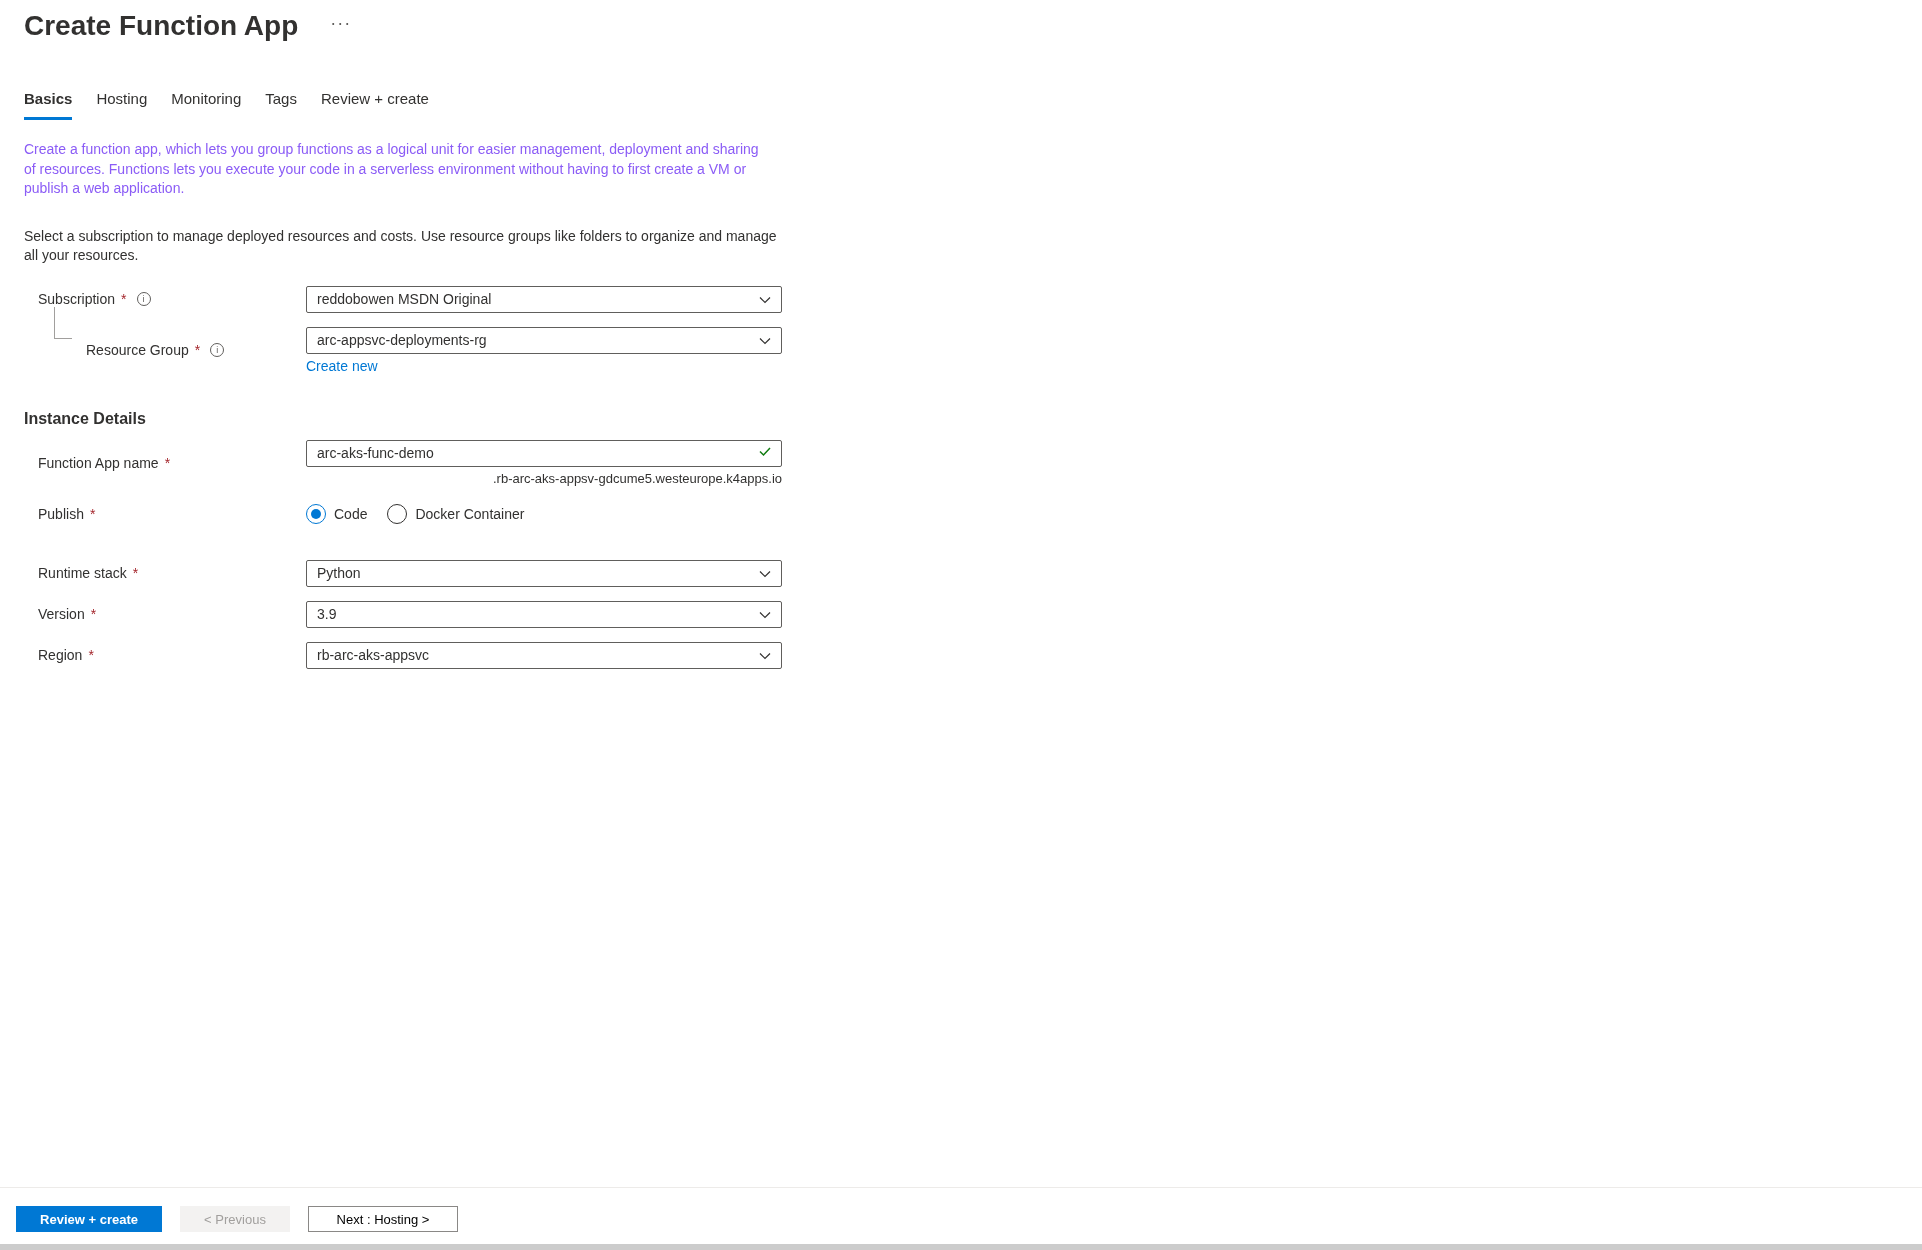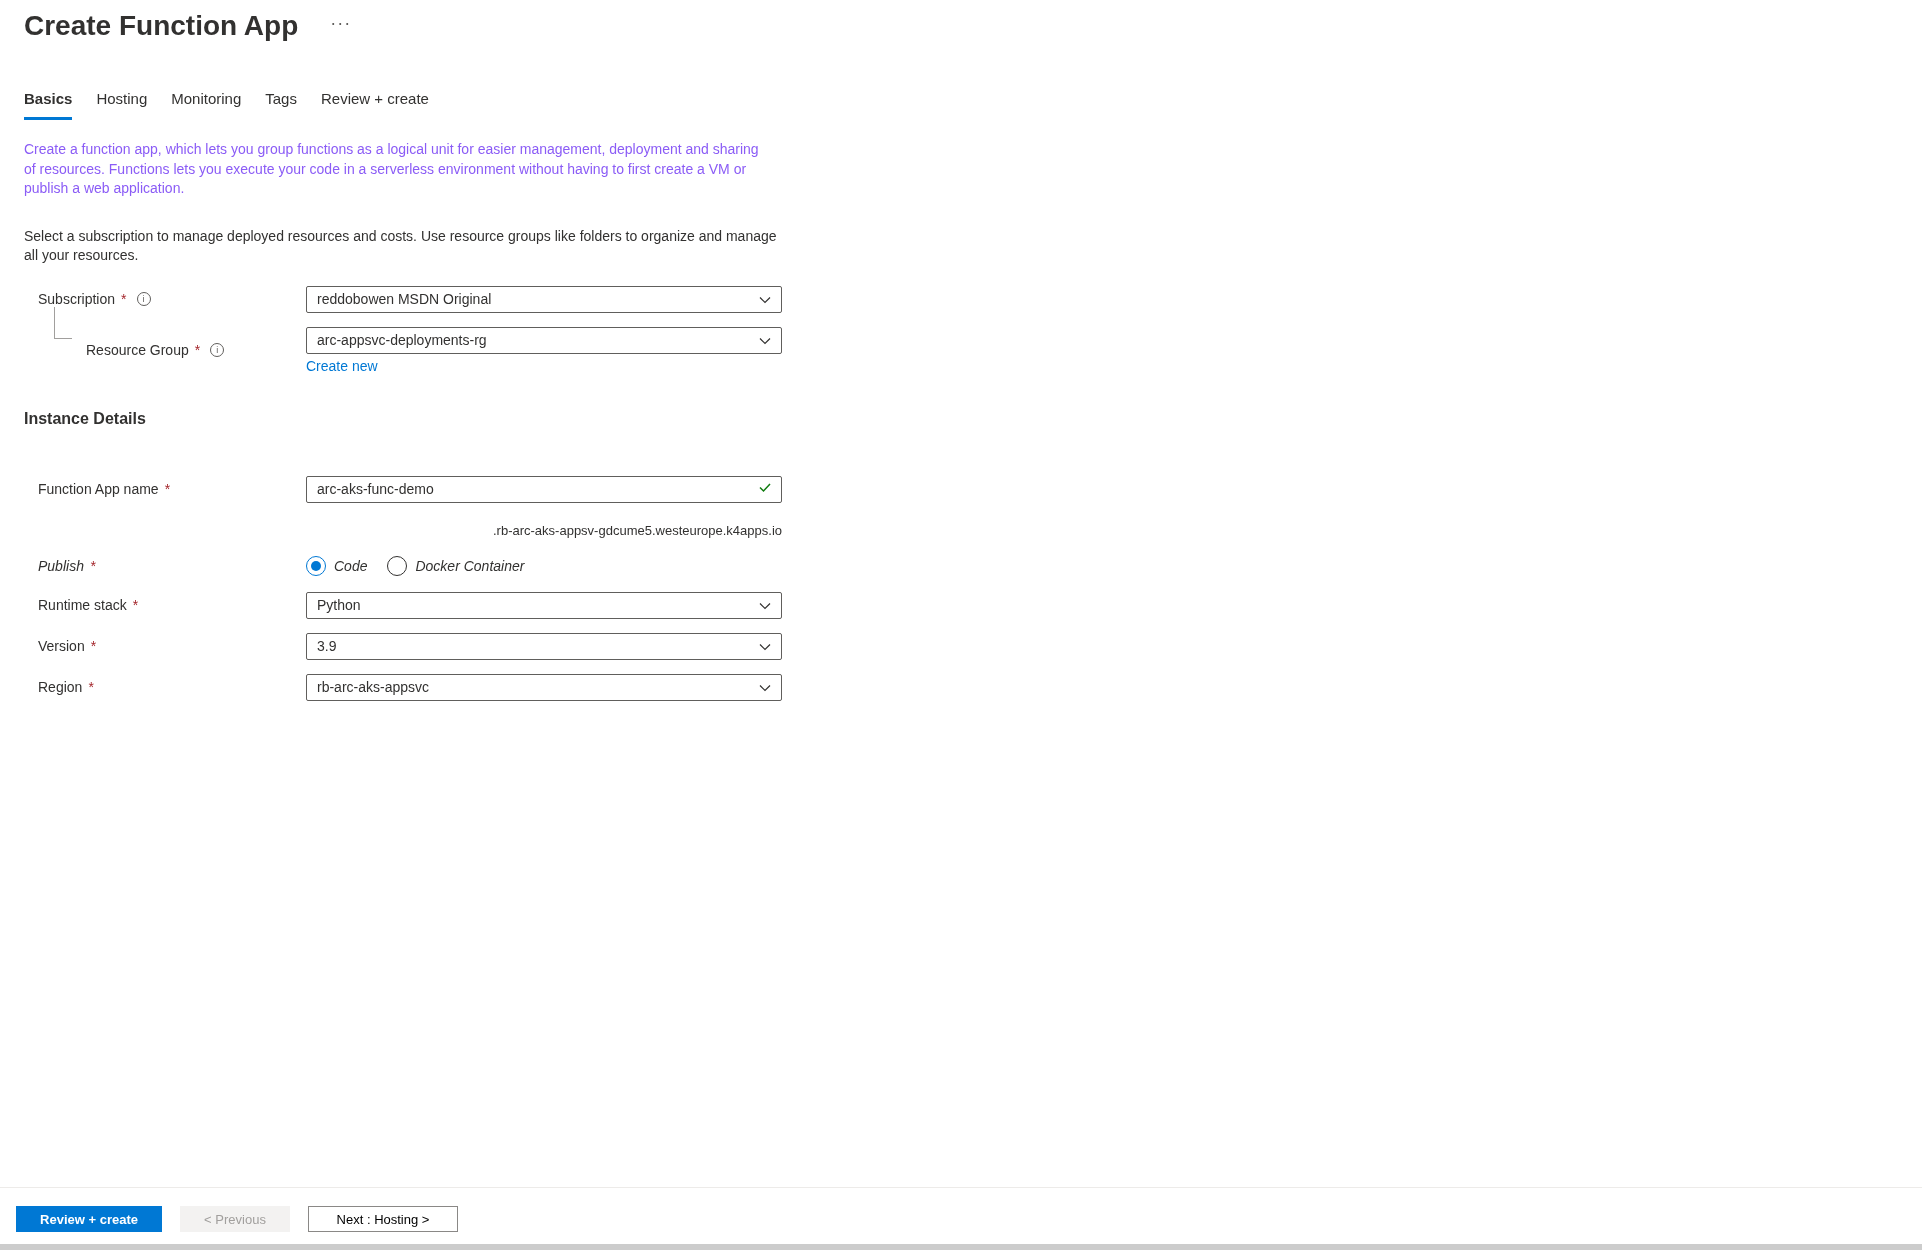--- a/index.html
+++ b/index.html
@@ -180,21 +180,21 @@
       color: #0078d4;
       font-size: 14px;
       cursor: pointer;
       margin-top: 4px;
       display: inline-block;
     }
     .suffix-text {
       text-align: right;
       font-size: 13px;
       color: #323130;
-      margin-top: 20px;
+      margin-top: 4px;
     }
     .radio-group {
       display: flex;
       gap: 20px;
       align-items: center;
     }
     .radio-option {
       display: flex;
       align-items: center;
       gap: 8px;
@@ -326,33 +326,33 @@
   </div>
 
   <h2 class="section-title section-gap">Instance Details</h2>
 
   <div class="form-row" style="margin-top:12px;">
     <div class="form-label">
       <span>Function App name</span>
       <span class="required-star">*</span>
     </div>
     <div class="form-control">
-      <div style="position:relative;margin-top:36px;">
+      <div style="position:relative;">
         <input class="text-input" value="arc-aks-func-demo" style="">
         <span class="input-check">
           <svg viewBox="0 0 14 14">
               <path d="M2 7 L5.5 10.5 L12 3.5" stroke="#107c10" stroke-width="1.5" fill="none"></path>
             </svg>
         </span>
       </div>
       <div class="suffix-text">.rb-arc-aks-appsv-gdcume5.westeurope.k4apps.io</div>
     </div>
   </div>
 
-  <div class="form-row" style="margin-top:18px; margin-bottom:16px;font-style:italic;">
+  <div class="form-row" style="margin-top:18px; margin-bottom:36px;">
     <div class="form-label">
       <span>Publish</span>
       <span class="required-star">*</span>
     </div>
     <div class="form-control">
       <div class="radio-group">
         <div class="radio-option">
           <div class="radio-circle selected">
             <div class="radio-dot"></div>
           </div>

